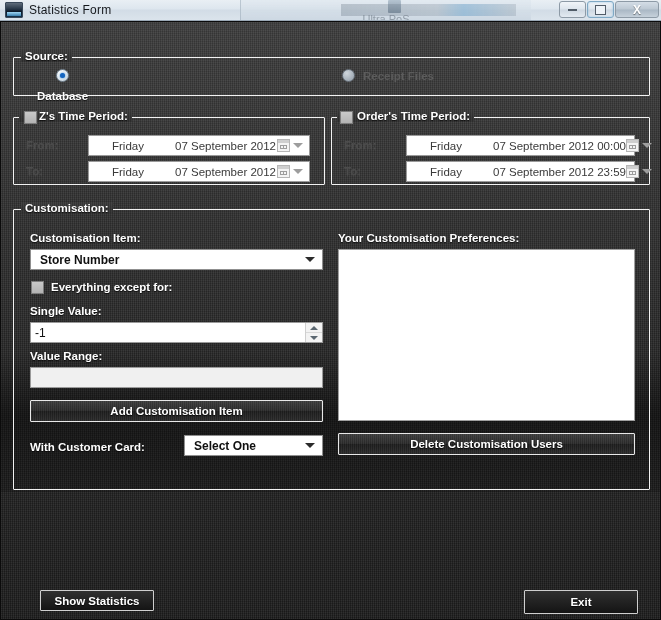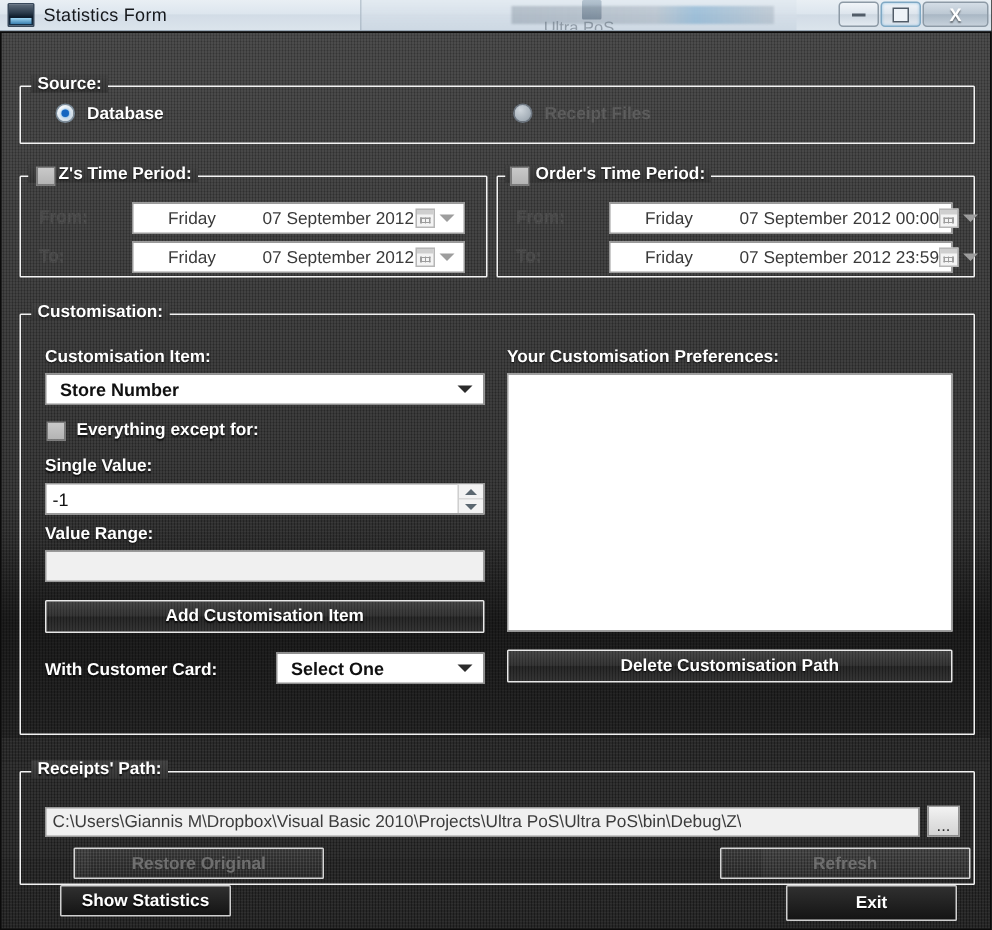--- a/index.html
+++ b/index.html
@@ -263,21 +263,21 @@
       <div class="wb close">X</div>
     </div>
   </div>
 
   <div class="client">
 
     <div class="gb" style="left:12px;top:28px;width:637px;height:46px;">
       <div class="gb-border"></div>
       <div class="gb-cap">Source:</div>
       <div class="gb-inner">
-        <div class="radio" style="left:24px;top:12px;">
+        <div class="radio" style="left:24px;top:12px;flex-direction:column;">
           <span class="dot on"></span>
           <span class="rl">Database</span>
         </div>
         <div class="radio" style="left:329px;top:12px;">
           <span class="dot off"></span>
           <span class="rl dis">Receipt Files</span>
         </div>
       </div>
     </div>
 
@@ -360,35 +360,23 @@
         <div class="btn" style="left:17px;top:191px;width:293px;height:22px;">Add Customisation Item</div>
 
         <div class="lbl" style="left:17px;top:232px;">With Customer Card:</div>
         <div class="combo" style="left:171px;top:226px;width:139px;">
           <span class="cv">Select One</span>
           <span class="carw"></span>
         </div>
 
         <div class="lbl" style="left:325px;top:23px;">Your Customisation Preferences:</div>
         <div class="listbox" style="left:325px;top:40px;width:297px;height:172px;"></div>
-        <div class="btn" style="left:325px;top:224px;width:297px;height:22px;">Delete Customisation Path</div>
-
-      </div>
-    </div>
-
-    <div class="gb" style="left:12px;top:485px;width:637px;height:83px;">
-      <div class="gb-border"></div>
-      <div class="gb-cap">Receipts' Path:</div>
-      <div class="gb-inner">
-        <div class="tbox ro" style="left:17px;top:24px;width:583px;height:20px;">
-          <span class="txt">C:\Users\Giannis M\Dropbox\Visual Basic 2010\Projects\Ultra PoS\Ultra PoS\bin\Debug\Z\</span>
-        </div>
-        <div class="browse" style="left:605px;top:23px;width:22px;height:21px;">...</div>
-        <div class="btn dis" style="left:36px;top:51px;width:167px;height:21px;">Restore Original</div>
-        <div class="btn dis" style="left:467px;top:51px;width:167px;height:21px;">Refresh</div>
-      </div>
-    </div>
+        <div class="btn" style="left:325px;top:224px;width:297px;height:22px;">Delete Customisation Users</div>
+
+      </div>
+    </div>
+
 
     <div class="btn plain" style="left:39px;top:568px;width:114px;height:21px;">Show Statistics</div>
     <div class="btn plain" style="left:523px;top:568px;width:114px;height:24px;">Exit</div>
 
   </div>
 </div>
 
 </body></html>

